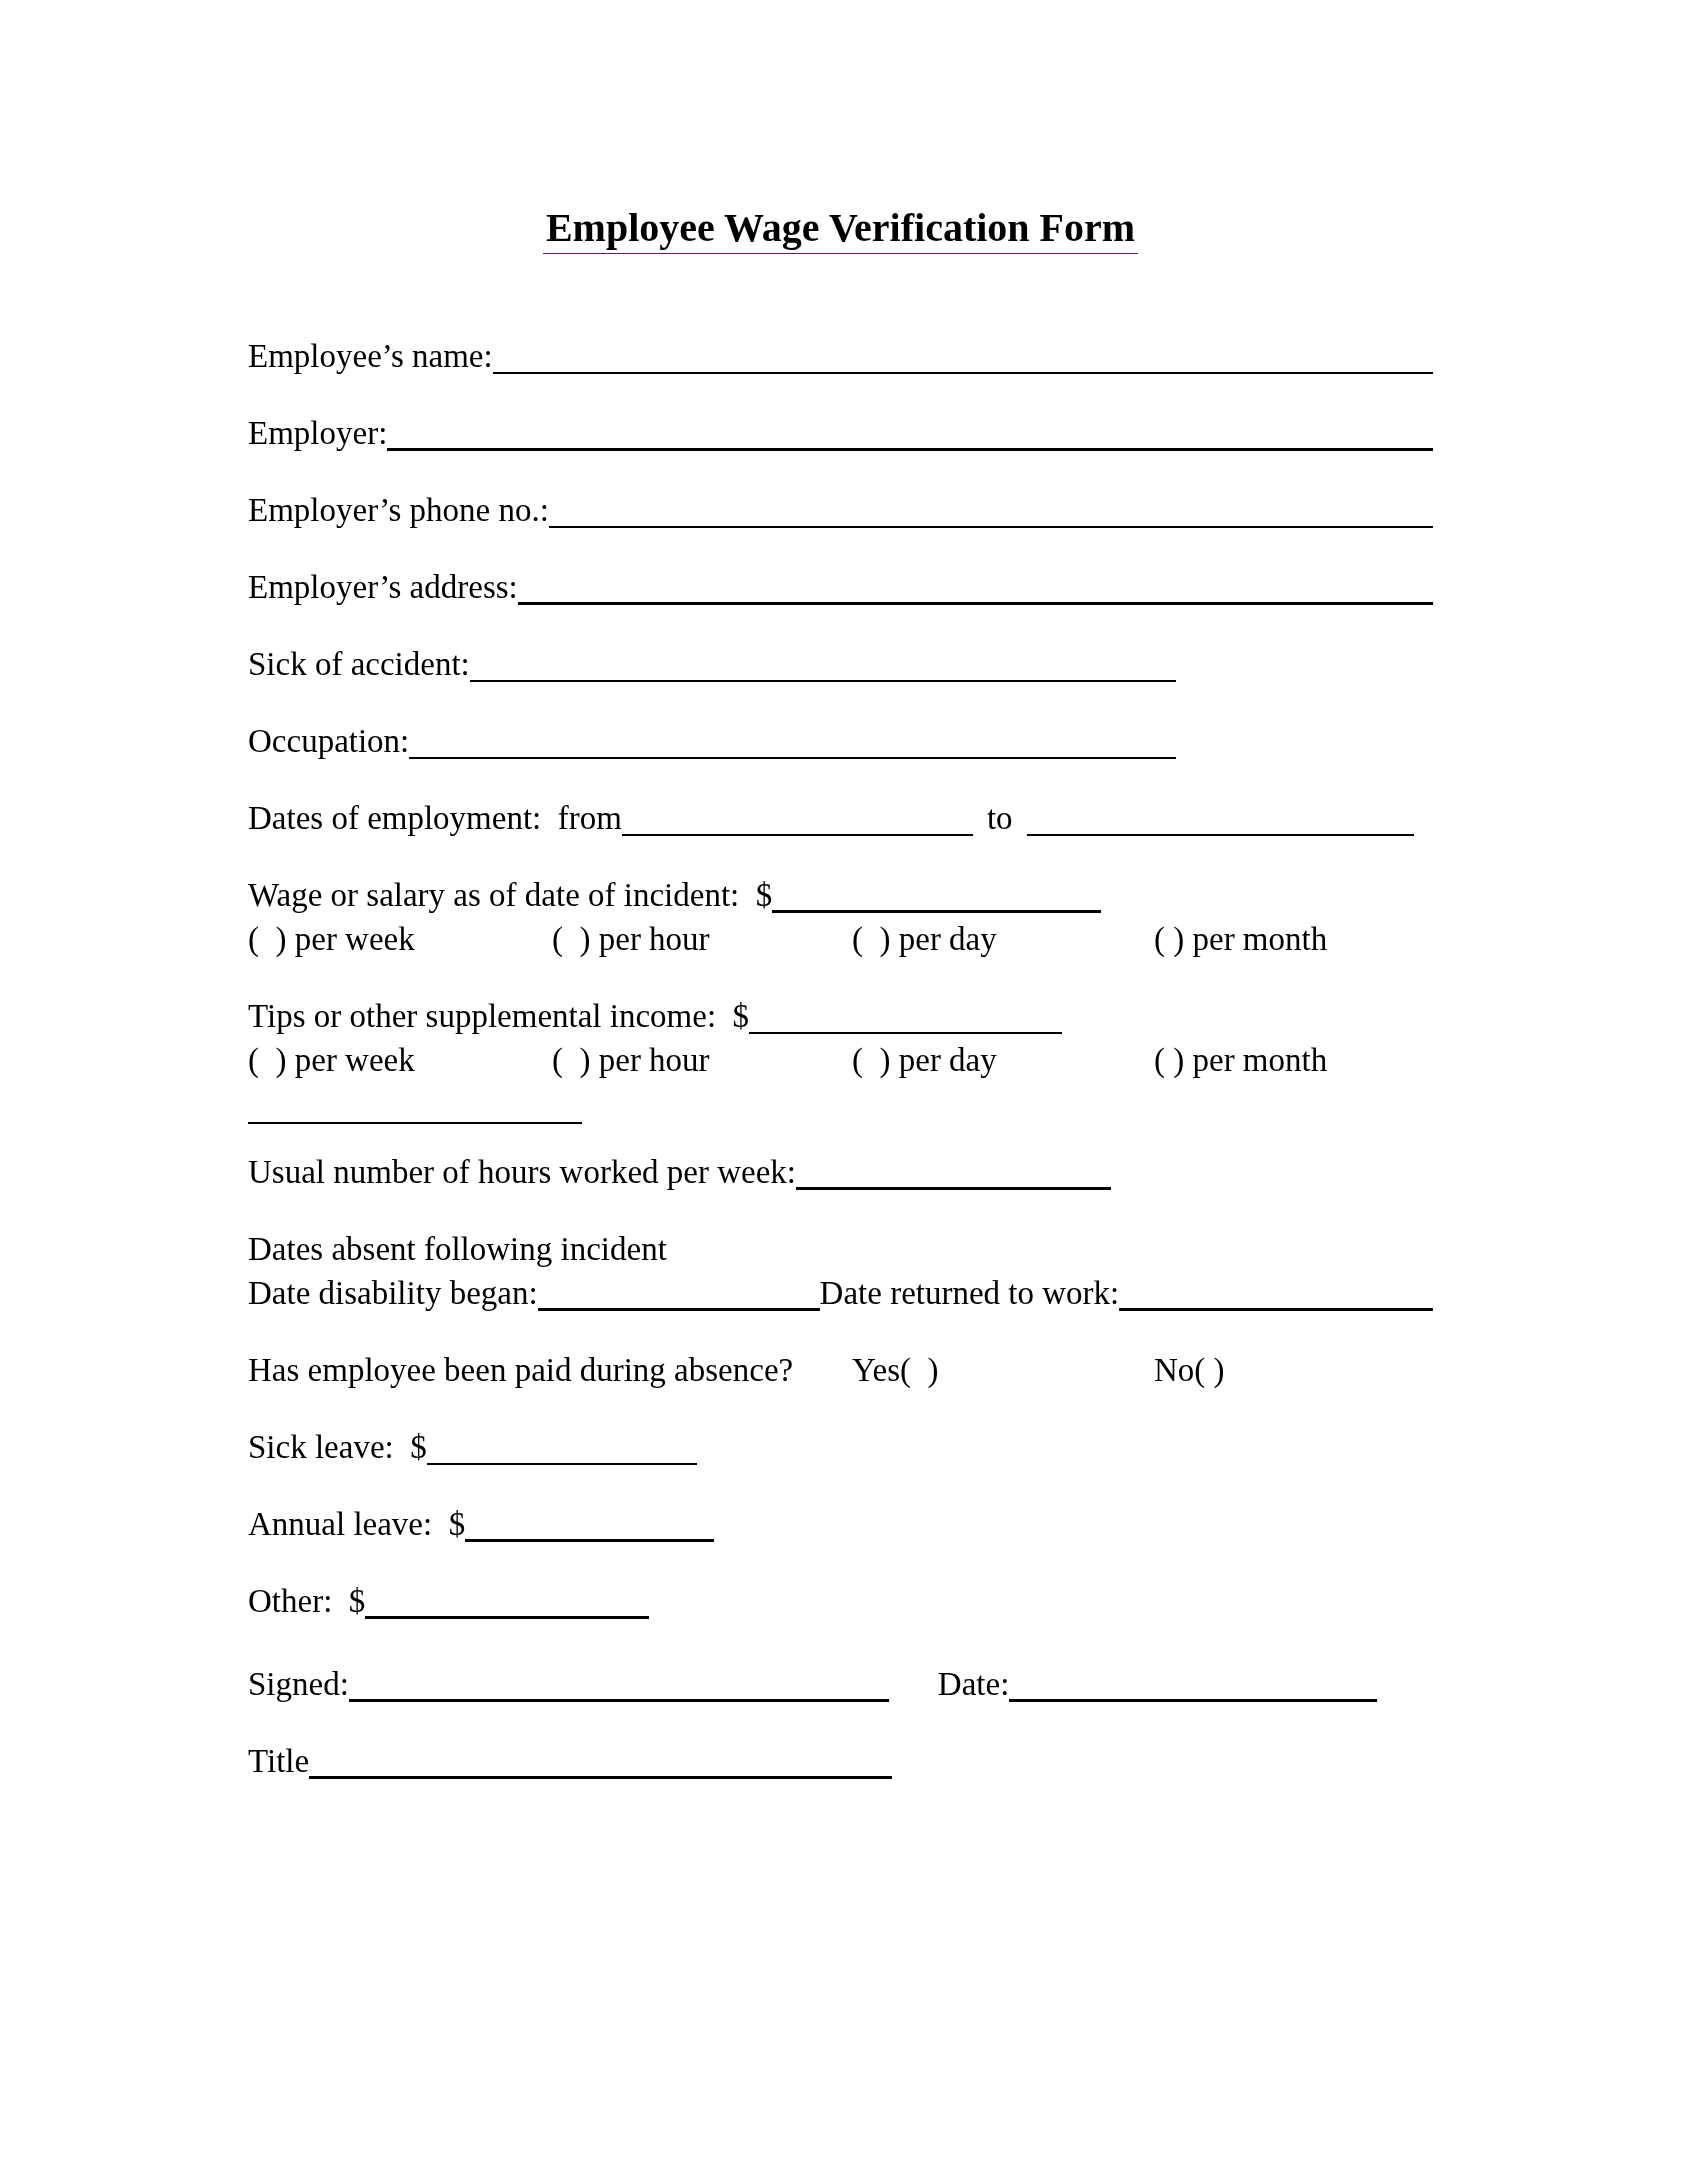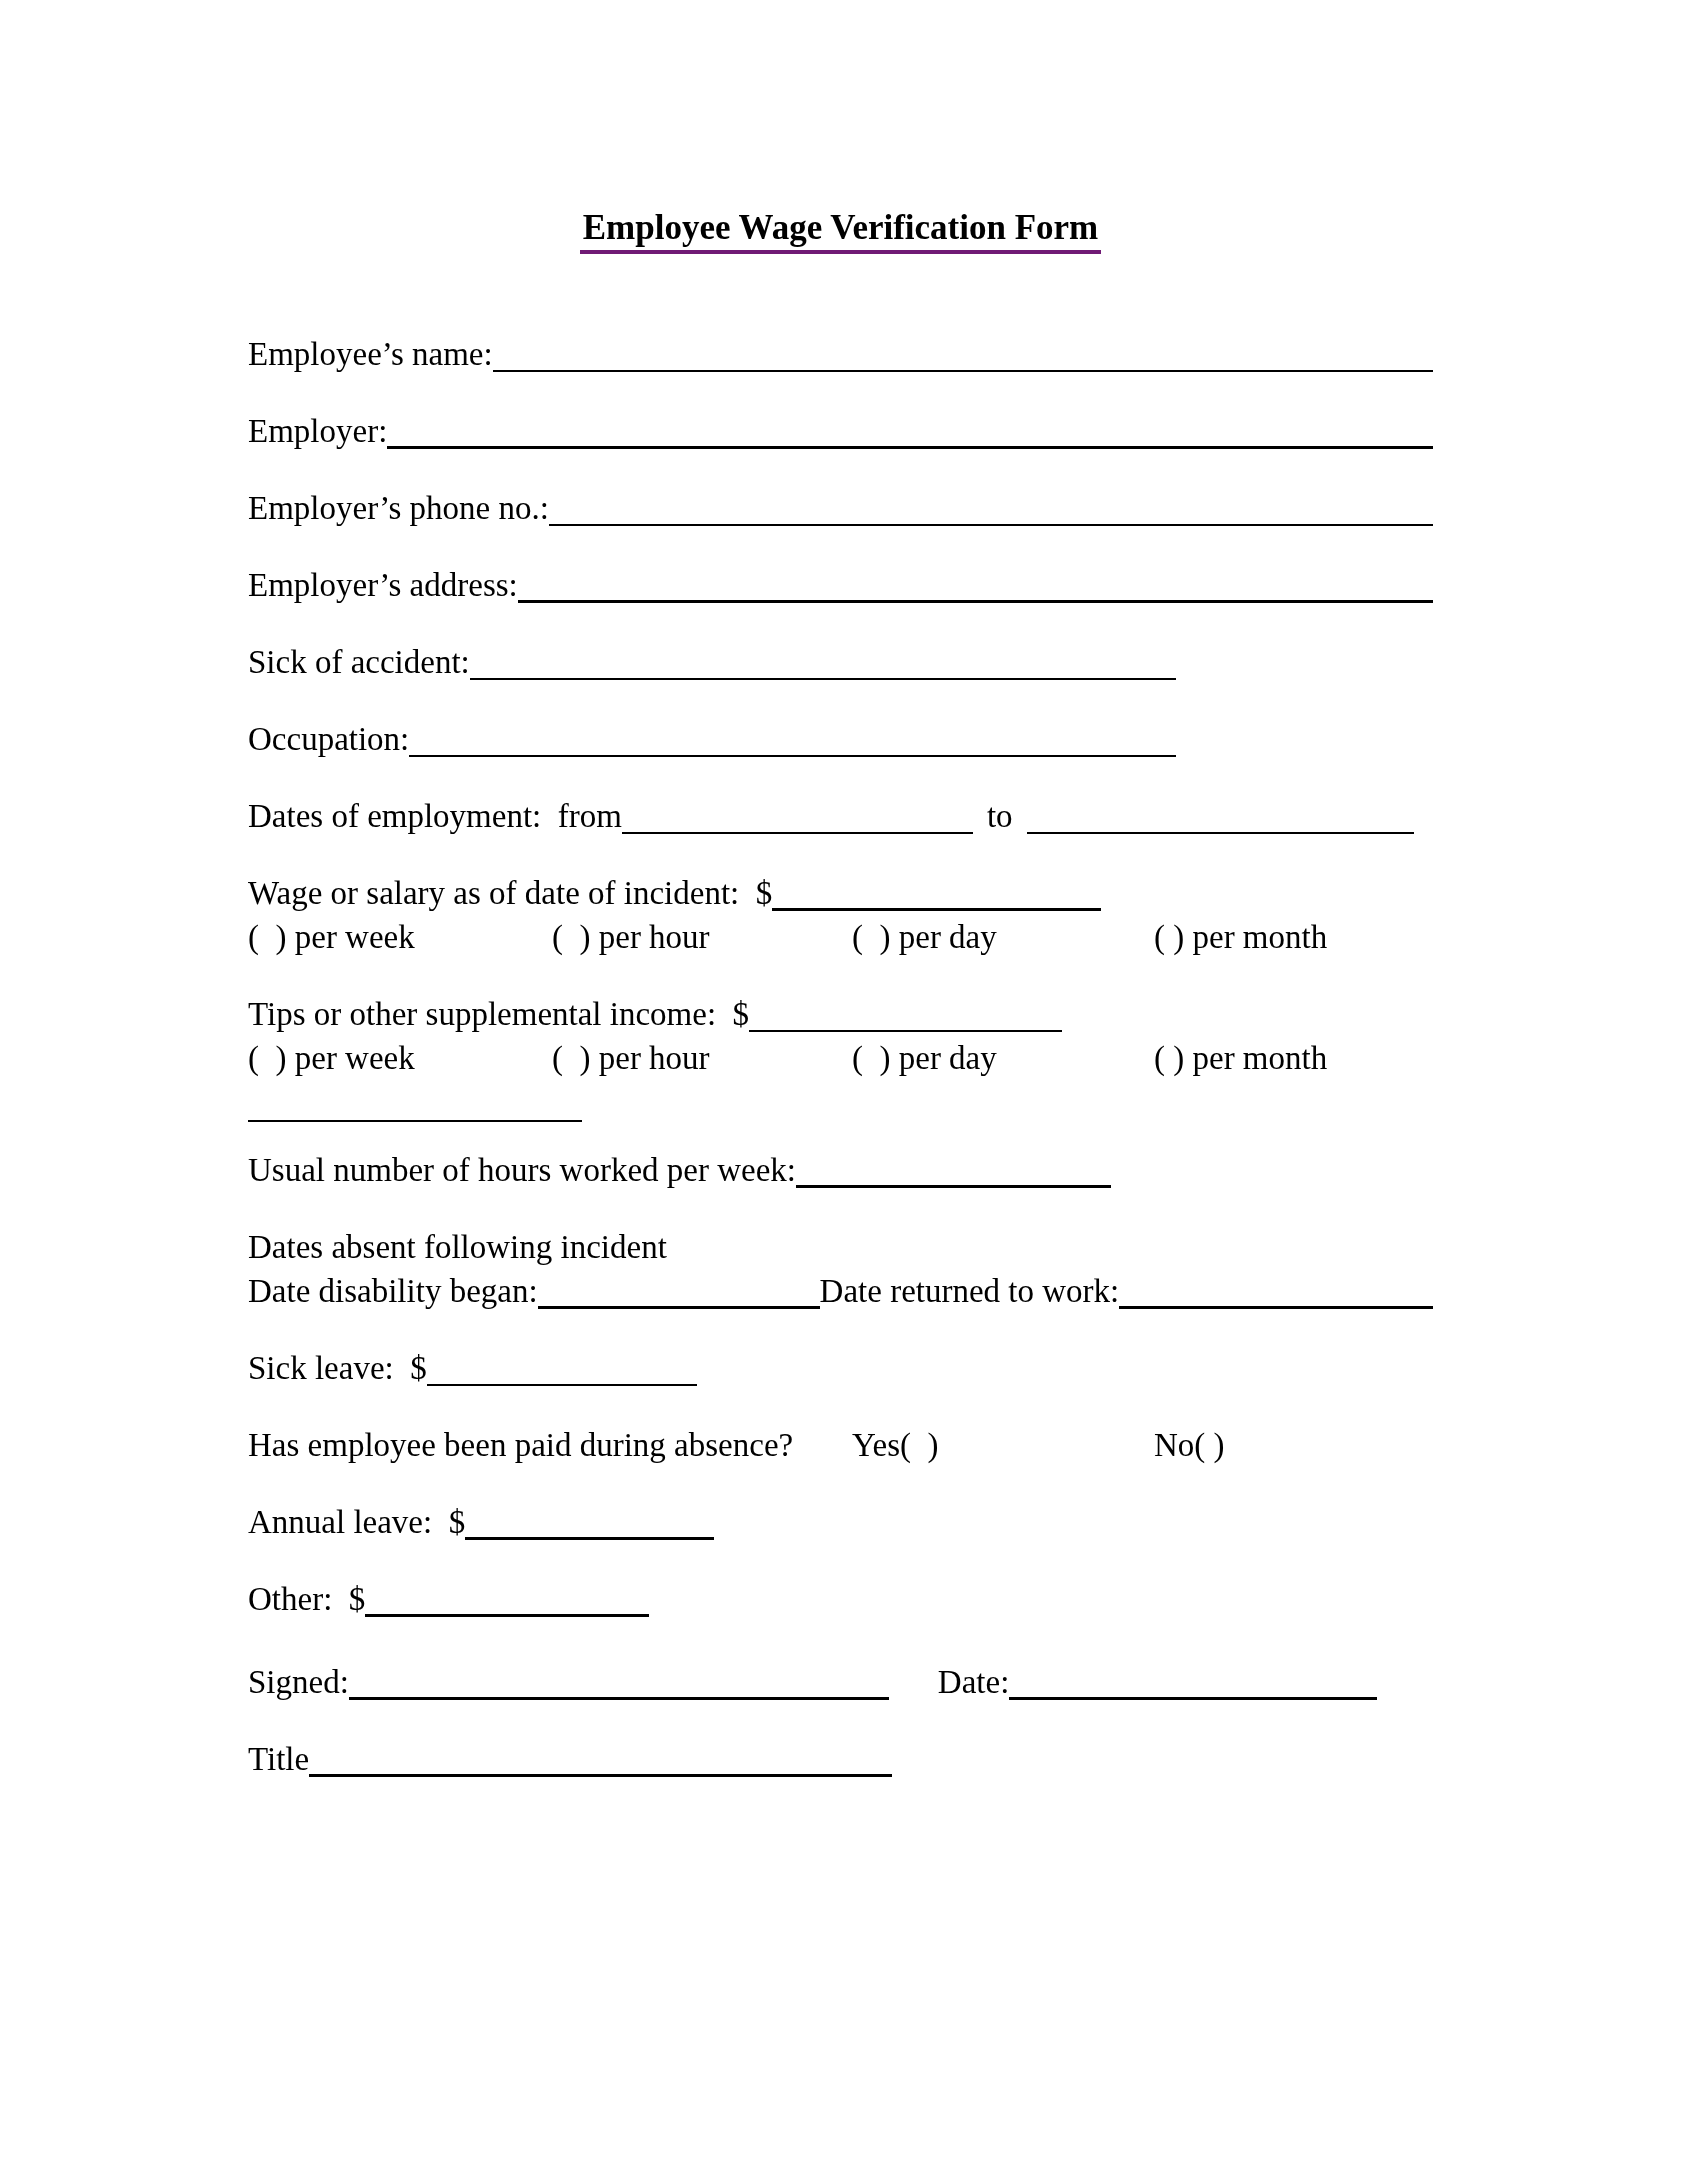--- a/index.html
+++ b/index.html
@@ -7,22 +7,22 @@
     width: 1683px; height: 2178px;
     background: #ffffff;
     color: #000000;
     font-family: "Liberation Serif", serif;
     font-size: 33px;
   }
   .page { padding: 203px 250px 0 248px; box-sizing: border-box; width: 1683px; height: 2178px; }
   .doc-title { text-align: center; margin-bottom: 79px; line-height: 50px; }
   .doc-title .title-text {
     font-weight: bold;
-    font-size: 35px;
-    border-bottom: 4px solid #701a75;
+    font-size: 40px;
+    border-bottom: 1px solid #701a75;
     padding: 0 3px 3px 3px;
   }
   .row {
     display: flex;
     align-items: baseline;
     line-height: 44px;
     margin-bottom: 33px;
     white-space: pre;
   }
   .mb0 { margin-bottom: 0; }
@@ -142,28 +142,28 @@
     <span class="t">Dates absent following incident</span>
   </div>
   <div class="row">
     <span class="t">Date disability began:</span>
     <span class="u thick u-disability"></span>
     <span class="t">Date returned to work:</span>
     <span class="u thick fill"></span>
   </div>
 
   <div class="row">
-    <span class="t">Sick leave:  $</span>
-    <span class="u u-sick"></span>
+    <span class="t pcol-1">Has employee been paid during absence?</span>
+    <span class="t pcol-2">Yes(  )</span>
+    <span class="t">No( )</span>
   </div>
 
   <div class="row">
-    <span class="t pcol-1">Has employee been paid during absence?</span>
-    <span class="t pcol-2">Yes(  )</span>
-    <span class="t">No( )</span>
+    <span class="t">Sick leave:  $</span>
+    <span class="u u-sick"></span>
   </div>
 
   <div class="row">
     <span class="t">Annual leave:  $</span>
     <span class="u thick u-annual"></span>
   </div>
 
   <div class="row">
     <span class="t">Other:  $</span>
     <span class="u thick u-other"></span>

